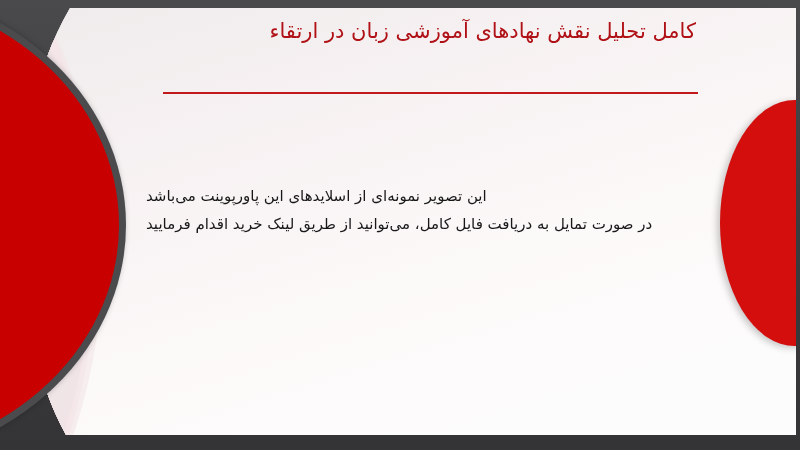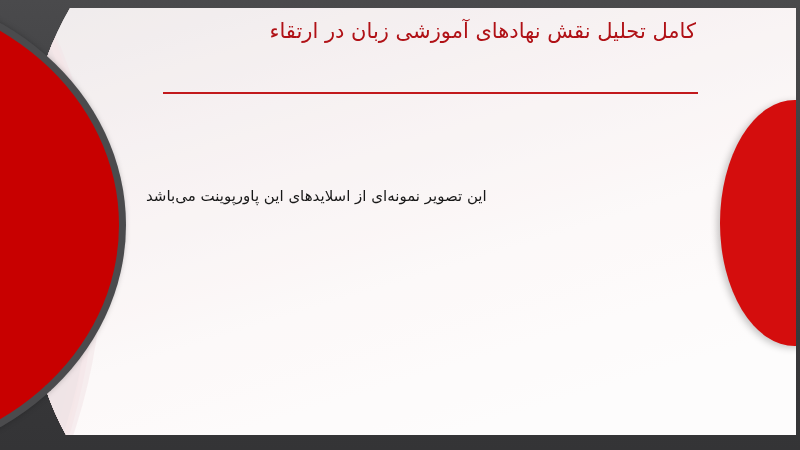--- a/index.html
+++ b/index.html
@@ -158,20 +158,21 @@
 
     <div class="red-right"></div>
 
     <div class="title-block">
       <div class="title-line">کامل تحلیل نقش نهادهای آموزشی زبان در ارتقاء</div>
       <div class="title-rule"></div>
     </div>
 
     <div class="body-block">
       <div class="body-line">این تصویر نمونه‌ای از اسلایدهای این پاورپوینت می‌باشد</div>
+      <div class="body-line">در صورت تمایل به دریافت فایل کامل، می‌توانید از طریق لینک خرید اقدام فرمایید</div>
     </div>
 
   </div>
 
   <div class="red-left"></div>
   <div class="red-left-edge"></div>
 
 </div>
 
 </body></html>

